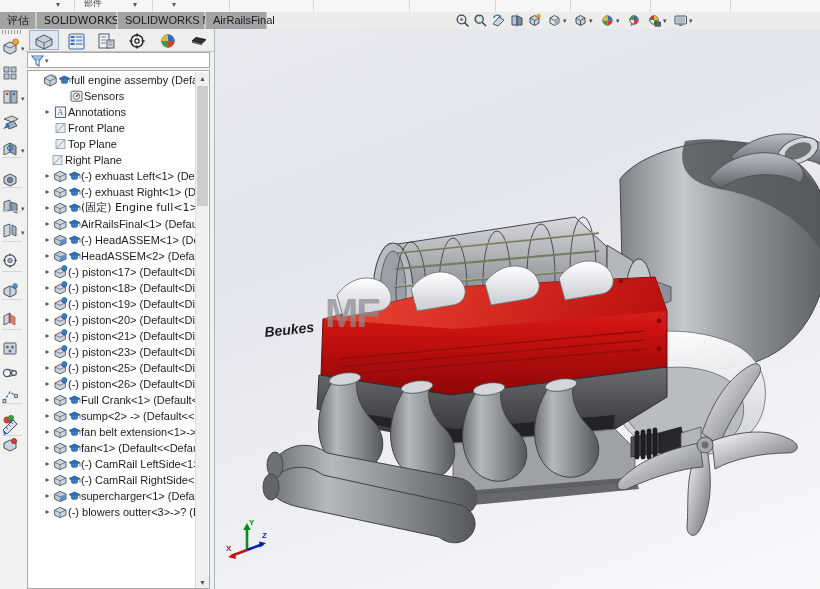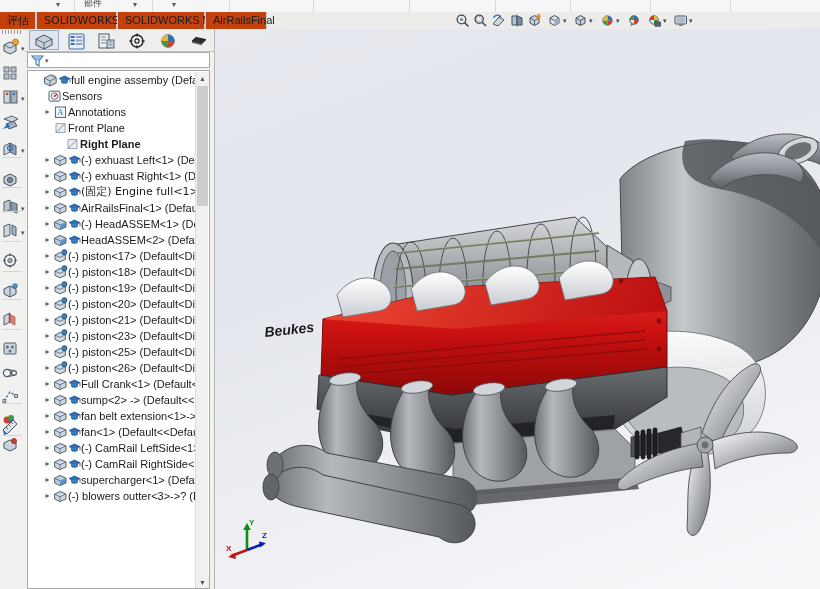--- a/index.html
+++ b/index.html
@@ -20,21 +20,21 @@
   .ribbon-stub .rcar{position:absolute;top:1px;font-size:8px;color:#555;line-height:8px;}
 
   
   .tabstrip{
     position:absolute;left:0;top:12px;width:820px;height:17px;
     background:#ececeb;border-bottom:1px solid #b9b9b9;
   }
   .tab{
     position:absolute;top:0;height:17px;line-height:17px;
     padding:0 7px;font-size:11px;color:#1b1b1b;
-    background:#c2410c;border-left:1px solid #cbcbcb;border-right:1px solid #cbcbcb;
+    background:#a3a3a3;border-left:1px solid #cbcbcb;border-right:1px solid #cbcbcb;
     box-sizing:border-box;white-space:nowrap;cursor:default;
   }
   .tab.first{border-left:none;}
 
   
   .cmdbar{position:absolute;top:12px;left:455px;height:17px;}
   .cmdicon{
     position:absolute;top:1px;width:15px;height:15px;cursor:default;
   }
   .cmdcar{position:absolute;top:5px;font-size:7px;color:#4a4a4a;line-height:7px;}
@@ -389,35 +389,39 @@
           <div class="trow" style="padding-left: 4px;"><span class="exp"></span><span class="ic"><svg width="15" height="14" viewBox="0 0 15 14">
                 <path d="M1.5 5 L7 2 L13.2 4.8 L13.2 10 L7 13 L1.5 10.2 Z" fill="#c9d3dd" stroke="#45535f" stroke-width=".9"></path>
                 <path d="M1.5 5 L7 8 L13.2 4.8" fill="none" stroke="#45535f" stroke-width=".7"></path>
                 <line x1="7" y1="8" x2="7" y2="13" stroke="#45535f" stroke-width=".7"></line>
                 <path d="M8.8 1 L13.8 3.2 L12.4 4 L7.6 1.8 Z" fill="#8ea7bf"></path>
               </svg></span><span class="ic2"><svg width="13" height="14" viewBox="0 0 13 14">
                 <path d="M1 5.6 L6.5 3 L12 5.6 L6.5 8.2 Z" fill="#2f6fb5" stroke="#1d4a80" stroke-width=".7"></path>
                 <path d="M3.6 6.8 V9.4 C3.6 10.6 9.4 10.6 9.4 9.4 V6.8" fill="#3d7ec2" stroke="#1d4a80" stroke-width=".7"></path>
                 <line x1="12" y1="5.6" x2="12" y2="9.4" stroke="#1d4a80" stroke-width=".8"></line>
               </svg></span><span class="lbl">full engine assemby  (Default&lt;D</span></div>
-          <div class="trow" style="padding-left: 8px;"><span class="exp"></span><span class="ic"><svg width="15" height="14" viewBox="0 0 15 14">
+          <div class="trow" style="padding-left: 30px;"><span class="exp"></span><span class="ic"><svg width="15" height="14" viewBox="0 0 15 14">
                 <rect x="2" y="2.2" width="11" height="10" rx="1.4" fill="#e9eef3" stroke="#45535f" stroke-width=".9"></rect>
                 <circle cx="7.5" cy="7.2" r="3.2" fill="#fff" stroke="#45535f" stroke-width=".8"></circle>
                 <path d="M7.5 7.2 L9.8 5.2" stroke="#c0392b" stroke-width="1.2"></path>
                 <circle cx="7.5" cy="7.2" r="1" fill="#c0392b"></circle>
               </svg></span><span class="lbl">Sensors</span></div>
           <div class="trow" style="padding-left: 14px;"><span class="exp">▸</span><span class="ic"><svg width="15" height="14" viewBox="0 0 15 14">
                 <rect x="2.4" y="2" width="10.2" height="10.4" fill="#f2f5f8" stroke="#45535f" stroke-width=".9"></rect>
                 <text x="7.5" y="10" font-size="8" font-family="Liberation Serif, serif" fill="#2f6fb5" text-anchor="middle">A</text>
               </svg></span><span class="lbl">Annotations</span></div>
           <div class="trow" style="padding-left: 14px;"><span class="exp"></span><span class="ic"><svg width="15" height="14" viewBox="0 0 15 14">
                 <path d="M3 2.6 L12 2.6 L12 11.6 L3 11.6 Z" fill="#e7ecf1" stroke="#7c8a98" stroke-width=".9" opacity=".85"></path>
                 <line x1="3" y1="11.6" x2="12" y2="2.6" stroke="#7c8a98" stroke-width=".9"></line>
               </svg></span><span class="lbl">Front Plane</span></div>
-          <div class="trow" style="padding-left: 26px; font-weight: bold;"><span class="exp"></span><span class="ic"><svg width="15" height="14" viewBox="0 0 15 14">
+          <div class="trow" style="padding-left: 14px;"><span class="exp"></span><span class="ic"><svg width="15" height="14" viewBox="0 0 15 14">
+                <path d="M3 2.6 L12 2.6 L12 11.6 L3 11.6 Z" fill="#e7ecf1" stroke="#7c8a98" stroke-width=".9" opacity=".85"></path>
+                <line x1="3" y1="11.6" x2="12" y2="2.6" stroke="#7c8a98" stroke-width=".9"></line>
+              </svg></span><span class="lbl">Top Plane</span></div>
+          <div class="trow" style="padding-left: 11px;"><span class="exp"></span><span class="ic"><svg width="15" height="14" viewBox="0 0 15 14">
                 <path d="M3 2.6 L12 2.6 L12 11.6 L3 11.6 Z" fill="#e7ecf1" stroke="#7c8a98" stroke-width=".9" opacity=".85"></path>
                 <line x1="3" y1="11.6" x2="12" y2="2.6" stroke="#7c8a98" stroke-width=".9"></line>
               </svg></span><span class="lbl">Right Plane</span></div>
           <div class="trow" style="padding-left: 14px;"><span class="exp">▸</span><span class="ic"><svg width="15" height="14" viewBox="0 0 15 14">
                 <path d="M1.6 5.2 L7 2.4 L13 5 L13 10 L7 12.6 L1.6 10 Z" fill="#cfd8e1" stroke="#45535f" stroke-width=".9"></path>
                 <path d="M1.6 5.2 L7 7.8 L13 5" fill="none" stroke="#45535f" stroke-width=".7"></path>
                 <line x1="7" y1="7.8" x2="7" y2="12.6" stroke="#45535f" stroke-width=".7"></line>
               </svg></span><span class="ic2"><svg width="13" height="14" viewBox="0 0 13 14">
                 <path d="M1 5.6 L6.5 3 L12 5.6 L6.5 8.2 Z" fill="#2f6fb5" stroke="#1d4a80" stroke-width=".7"></path>
                 <path d="M3.6 6.8 V9.4 C3.6 10.6 9.4 10.6 9.4 9.4 V6.8" fill="#3d7ec2" stroke="#1d4a80" stroke-width=".7"></path>
@@ -764,20 +768,21 @@
                  C546 424 518 430 500 440 Z" fill="url(#gBlade)"></path>
         <path d="M492 420 C498 452 496 482 484 502 C479 510 472 506 472 498
                  C474 472 470 448 482 424 Z" fill="url(#gBlade)"></path>
         <path d="M485 414 C452 420 424 432 406 450 C399 457 404 463 412 460
                  C438 448 464 440 488 438 Z" fill="url(#gBlade)"></path>
       </g>
       <circle cx="490" cy="416" r="8" fill="#a4a8ac" stroke="#4d5053" stroke-width=".9"></circle>
       <circle cx="490" cy="416" r="3.4" fill="#6b6e72"></circle>
     </svg>
 
+    <div class="wm wm-mf">MF</div>
 
     <div class="triad">
       <svg width="46" height="46" viewBox="0 0 46 46">
         <line x1="22" y1="32" x2="22" y2="8" stroke="#0a8f12" stroke-width="2.6"></line>
         <path d="M22 5 L18.2 12 L25.8 12 Z" fill="#0a8f12"></path>
         <line x1="22" y1="32" x2="6" y2="38" stroke="#c51111" stroke-width="2.6"></line>
         <path d="M3 39 L10 35 L11 41 Z" fill="#c51111"></path>
         <line x1="22" y1="32" x2="38" y2="26" stroke="#0b1fb8" stroke-width="2.6"></line>
         <path d="M41 25 L34 23.5 L35 29.5 Z" fill="#0b1fb8"></path>
       </svg>

